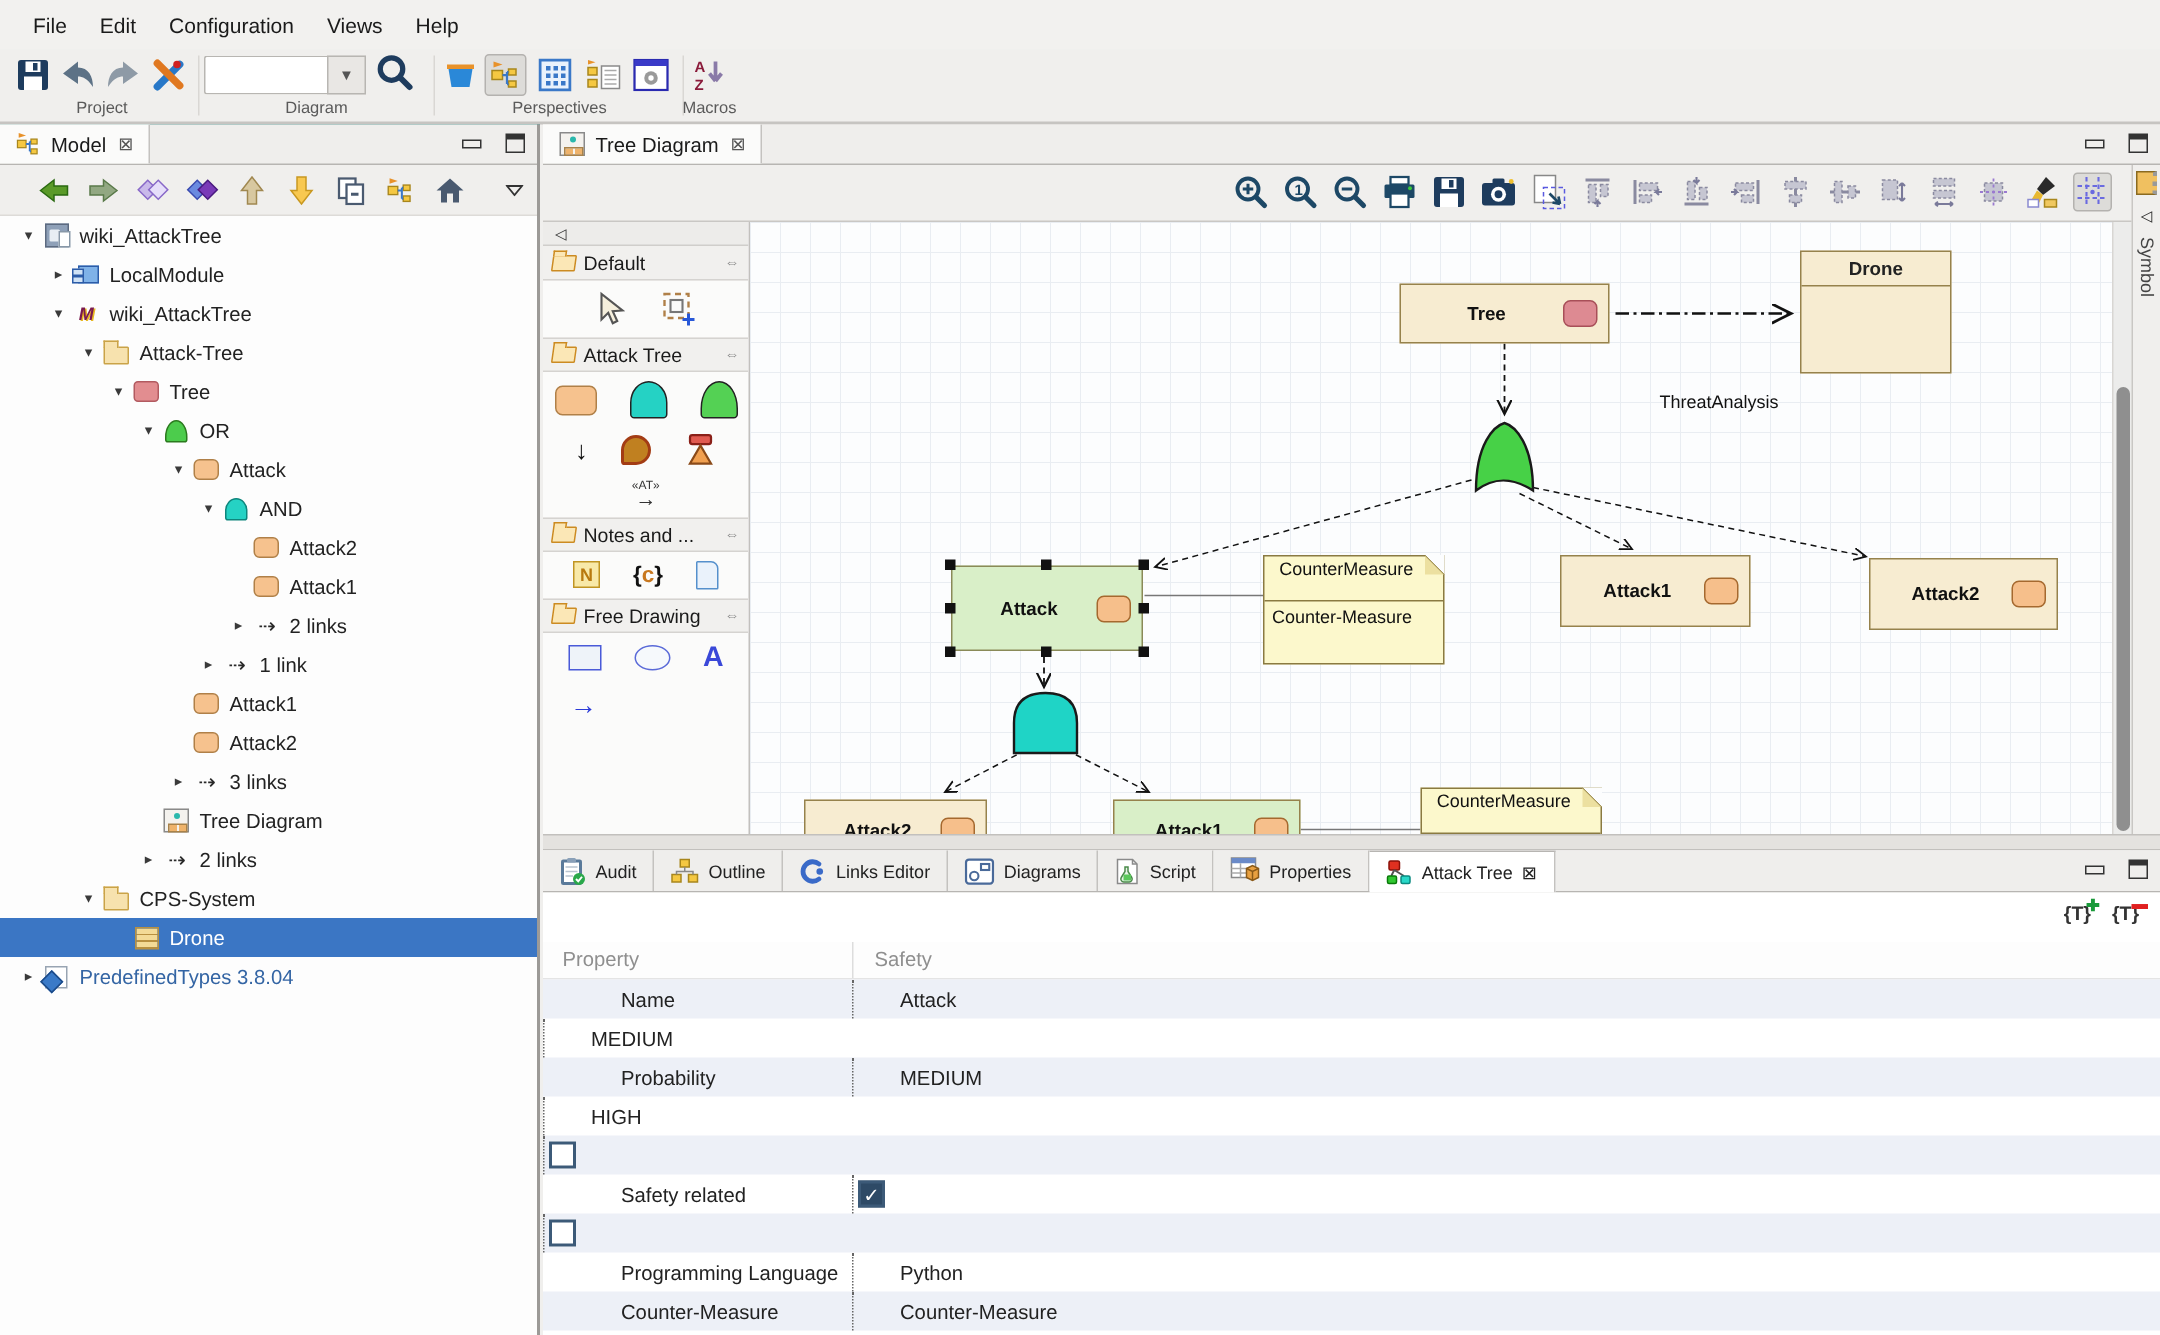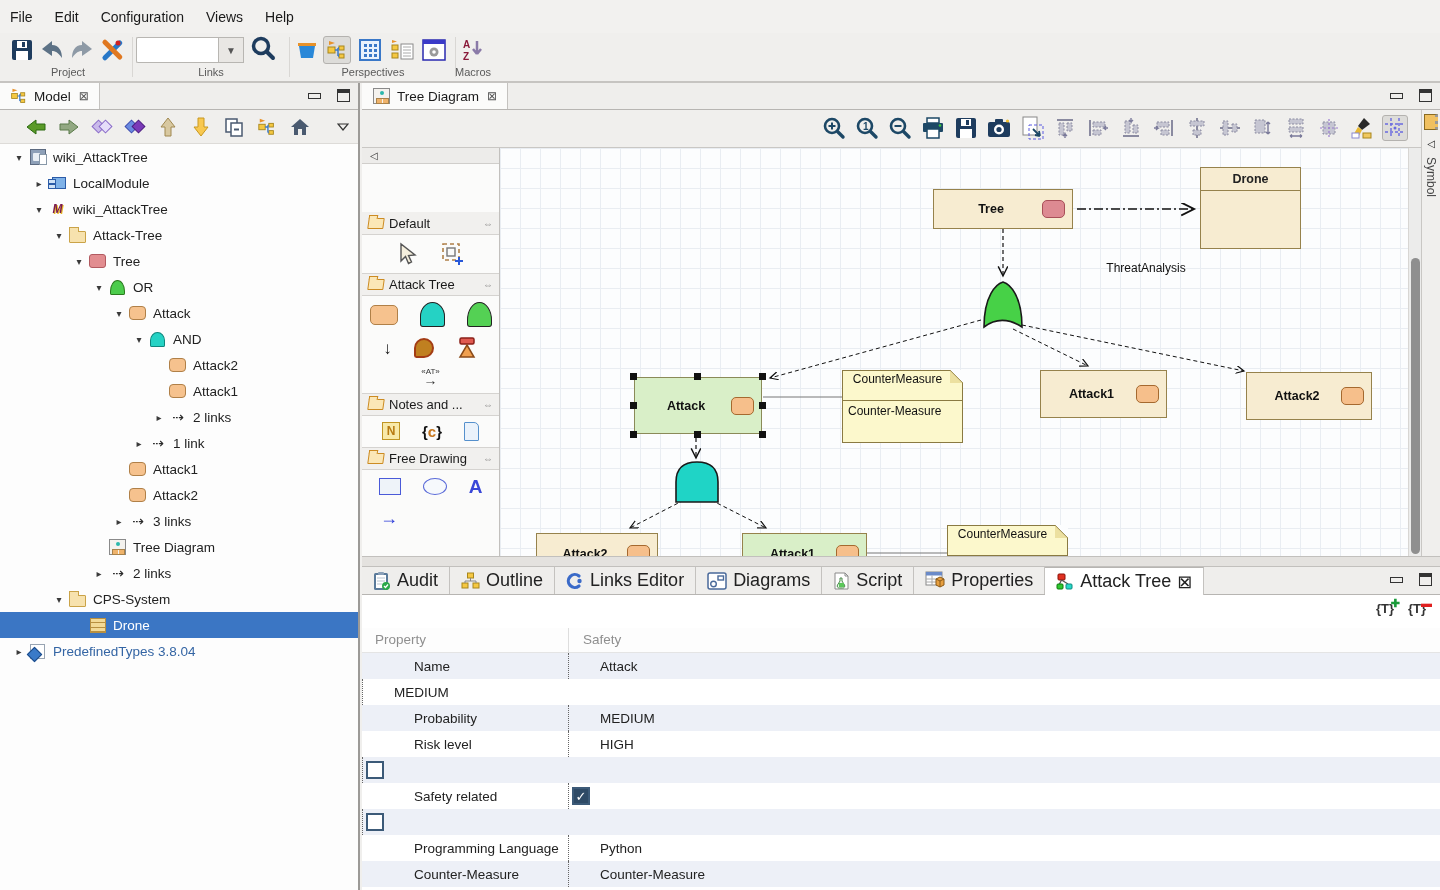--- a/index.html
+++ b/index.html
@@ -1,20 +1,20 @@
 <!DOCTYPE html>
 <html><head>
 <meta charset="utf-8">
 <style>
   * { margin:0; padding:0; box-sizing:border-box; }
   html,body { width:1440px; height:890px; overflow:hidden; }
   body { font-family:"Liberation Sans", sans-serif; background:#f0efed; color:#222; font-size:13px; position:relative; }
 
   
-  .menubar { position:absolute; left:0; top:0; width:1440px; height:33px; background:#f2f1ef; display:flex; align-items:center; padding-left:0; gap:2px; }
+  .menubar { position:absolute; left:0; top:0; width:1440px; height:33px; background:#f2f1ef; display:flex; align-items:center; padding-left:12px; gap:2px; }
   .menu-item { padding:6px 10px; font-size:14px; color:#1a1a1a; cursor:default; }
   .toolbar { position:absolute; left:0; top:33px; width:1440px; height:50px; background:#f0efed; border-bottom:2px solid #c6c4c1; }
   .tgroup { position:absolute; top:0; height:46px; }
   .tgroup .glabel { position:absolute; bottom:1px; width:100%; text-align:center; font-size:11px; color:#5a5a5a; }
   .ticon { position:absolute; top:3px; width:28px; height:28px; display:flex; align-items:center; justify-content:center; }
   .ticon.pressed { background:#dddcd9; border:1px solid #b4b2af; border-radius:3px; }
   .tsep { position:absolute; top:4px; width:1px; height:40px; background:#d9d7d4; }
   .searchbox { position:absolute; left:0; top:4px; width:82px; height:26px; background:#fff; border:1px solid #b8b6b2; border-right:none; border-radius:2px 0 0 2px; font-size:12px; padding:0 5px; }
   .searchdrop { position:absolute; left:82px; top:4px; width:26px; height:26px; background:#e9e7e4; border:1px solid #b8b6b2; color:#555; font-size:10px; display:flex; align-items:center; justify-content:center; }
 
@@ -112,21 +112,21 @@
   .hscroll { position:absolute; left:138px; top:408px; width:908px; height:11px; background:#ececeb; border-top:1px solid #d8d6d3; }
   .hscroll .thumb { position:absolute; left:2px; top:2px; width:375px; height:7px; background:#8f8f8f; border-radius:4px; }
   .symbolstrip { position:absolute; left:1059px; top:-38px; width:19px; height:457px; background:#f0efed; border-left:1px solid #c9c7c4; display:flex; flex-direction:column; align-items:center; padding-top:4px; gap:8px; }
   .symtext { writing-mode:vertical-rl; font-size:12px; color:#444; }
   .sym-pal { width:14px; height:16px; background:#f0c060; border:1.5px solid #8a6a20; border-right:3px dotted #999; }
 
   
   .hsplit { position:absolute; left:0px; top:473px; width:1078px; height:11px; background:#e4e2df; border-top:1px solid #c2c0bd; border-bottom:1px solid #c2c0bd; }
   .bottom { position:absolute; left:0; top:484px; width:1078px; height:323px; background:#fff; }
   .btabbar { height:28px; background:#efeeec; border-bottom:1px solid #b7b5b2; display:flex; position:relative; }
-  .btab { display:flex; align-items:center; gap:6px; padding:0 11px; border-right:1px solid #c4c2bf; font-size:18px; color:#222; background:#efeeec; }
+  .btab { display:flex; align-items:center; gap:6px; padding:0 11px; border-right:1px solid #c4c2bf; font-size:12px; color:#222; background:#efeeec; }
   .btab.active { background:#fff; border-top:1px solid #b7b5b2; margin-bottom:-1px; }
   .bstrip { height:33px; background:#fff; position:relative; }
   .stereo-btns { position:absolute; right:14px; top:6px; display:flex; gap:14px; font-size:13px; color:#333; font-weight:bold; }
   .stx { position:relative; }
   .stx sup { position:absolute; top:-4px; right:-6px; font-size:11px; }
   .stx .plus { color:#1a9a3a; } .stx .minus { color:#e02020; }
   .ptable { position:absolute; top:61px; left:0; right:0; bottom:0; }
   .phead { height:25px; display:flex; color:#8f8f8f; font-size:13.5px; background:#fdfdfd; border-bottom:1px solid #e4e4e4; }
   .phead .h1 { width:206px; padding-left:13px; line-height:24px; }
   .phead .h2 { flex:1; padding-left:14px; line-height:24px; border-left:1px solid #ddd; }
@@ -184,21 +184,21 @@
   <div class="tsep" style="left:132px;"></div>
   <div class="tgroup" style="left:136px; width:150px;">
     <input class="searchbox" value="" style="">
     <span class="searchdrop">▼</span>
     <span class="ticon" style="left:113px; top:1px;">
       <svg width="26" height="26" viewBox="0 0 26 26">
           <circle cx="11" cy="11" r="7.5" fill="none" stroke="#1e3c5e" stroke-width="3.5"></circle>
           <line x1="17" y1="17" x2="23" y2="23" stroke="#1e3c5e" stroke-width="4" stroke-linecap="round"></line>
         </svg>
     </span>
-    <span class="glabel">Links</span>
+    <span class="glabel">Diagram</span>
   </div>
   <div class="tsep" style="left:289px;"></div>
   <div class="tgroup" style="left:293px; width:160px;">
     <span class="ticon" style="left:0px;">
       <svg width="22" height="22" viewBox="0 0 22 22">
           <path d="M3,7 L19,7 L17,19 L5,19 Z" fill="#2a88d8"></path>
           <rect x="2" y="4" width="18" height="3" fill="#e8922a"></rect>
         </svg>
     </span>
     <span class="ticon pressed" style="left:30px;">
@@ -622,21 +622,21 @@
               <circle cx="12" cy="12" r="1.5" fill="#6a6ae0"></circle>
             </svg>
           </span>
       </div>
     </div>
 
     <div class="dbody">
 
       <div class="palette">
         <div class="pal-collapse">◁</div>
-        <div class="pal-head" style="border-top:none;margin-top:48px;">
+        <div class="pal-head" style="border-top:none;">
           <span class="pfolder"></span>
           <span>Default</span>
           <span class="pin">⇔</span>
         </div>
         <div class="pal-items">
           <span>
               <svg width="22" height="24" viewBox="0 0 22 24">
                 <path d="M5,2 L5,19 L9.5,14.5 L12.5,21.5 L15.5,20 L12.5,13.5 L19,13 Z" fill="#f5efdd" stroke="#555" stroke-width="1.4"></path>
               </svg>
             </span>
@@ -877,21 +877,20 @@
           <div class="pvalue">Attack</div>
         </div>
       <div class="prow">
           <div class="pvalue">MEDIUM</div>
         </div>
       <div class="prow shade">
           <div class="plabel">Probability</div>
           <div class="pvalue">MEDIUM</div>
         </div>
       <div class="prow">
-          <div class="plabel">Risk level</div>
           <div class="pvalue">HIGH</div>
         </div>
       <div class="prow shade">
           <div class="pvalue cbcell">
             <span class="cb"></span>
           </div>
         </div>
       <div class="prow">
           <div class="plabel">Safety related</div>
           <div class="pvalue cbcell">

